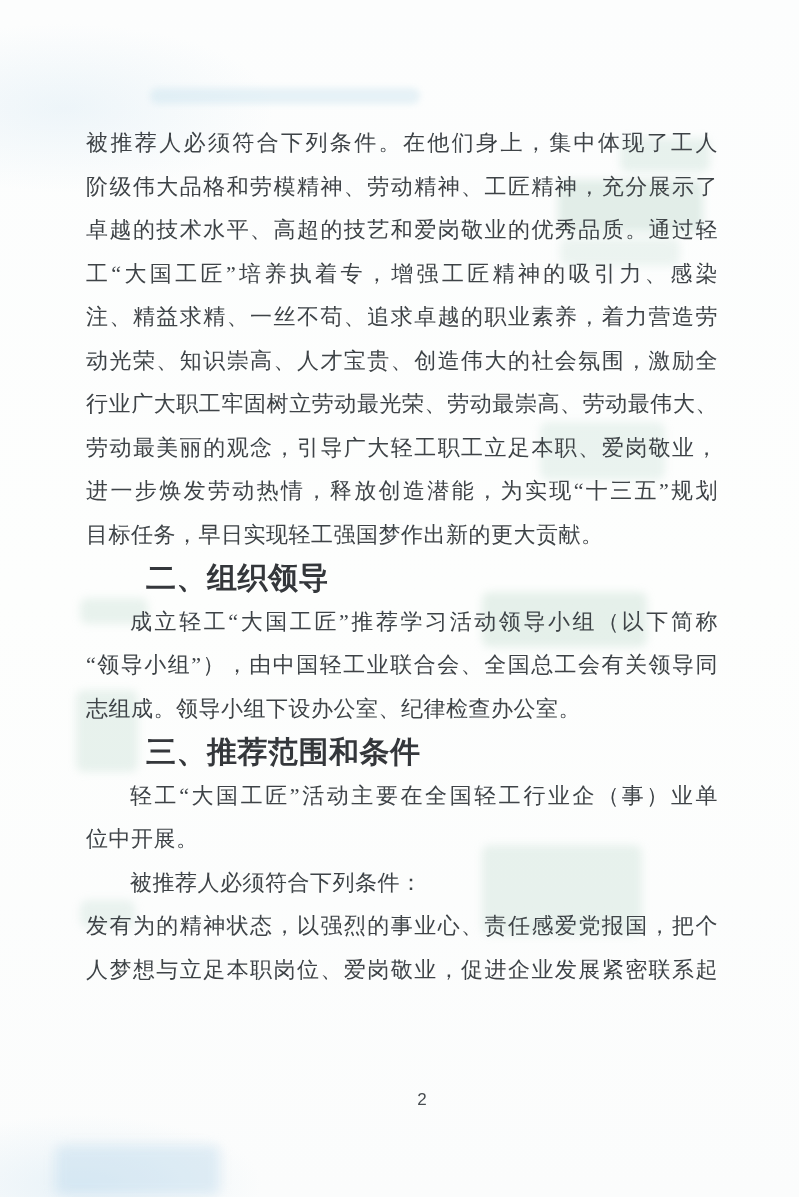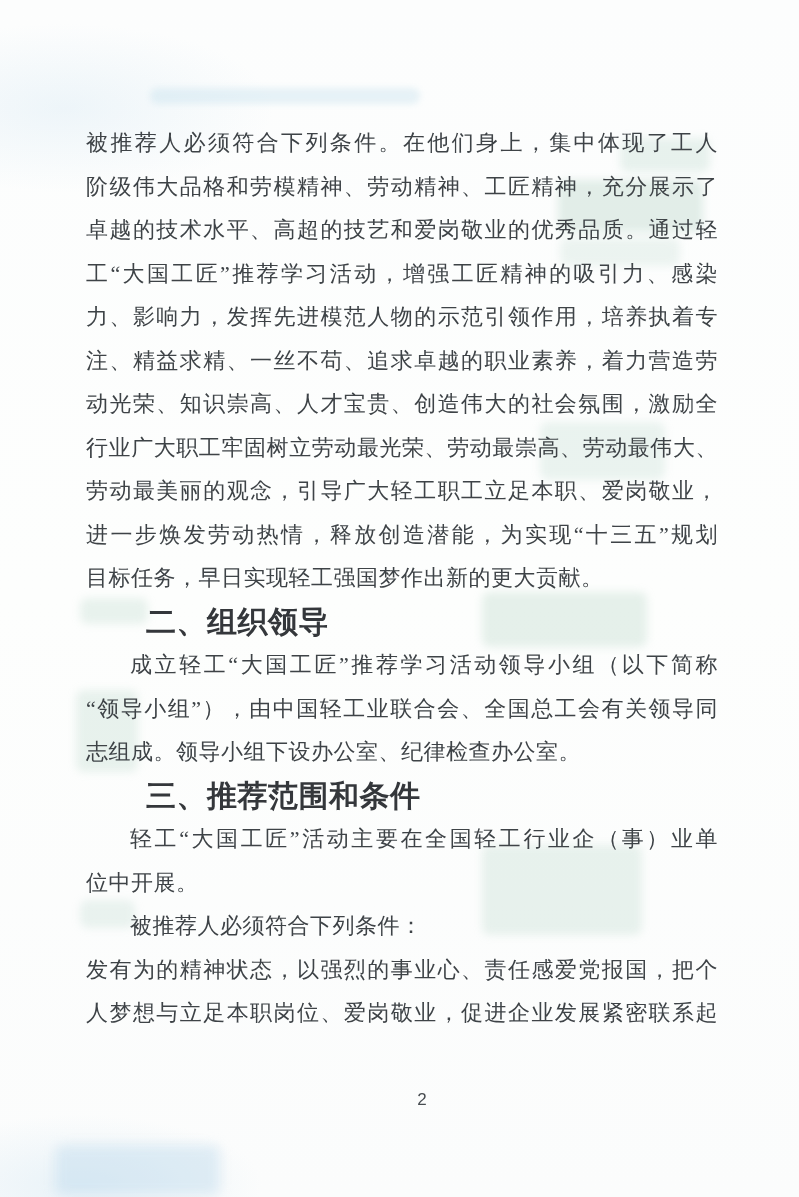--- a/index.html
+++ b/index.html
@@ -68,22 +68,21 @@
   <div class="ghost" style="left:76px; top:690px; width:62px; height:82px; background:rgba(150,195,175,0.20);"></div>
   <div class="ghost" style="left:482px; top:845px; width:160px; height:90px; background:rgba(150,195,175,0.20);"></div>
   <div class="ghost" style="left:80px; top:900px; width:55px; height:28px; background:rgba(150,195,175,0.18);"></div>
   <div class="ghost" style="left:55px; top:1145px; width:165px; height:50px; background:rgba(185,215,235,0.40); filter:blur(6px);"></div>
 
   <div class="text-col">
 
     <div class="line">被推荐人必须符合下列条件。在他们身上，集中体现了工人</div>
     <div class="line">阶级伟大品格和劳模精神、劳动精神、工匠精神，充分展示了</div>
     <div class="line">卓越的技术水平、高超的技艺和爱岗敬业的优秀品质。通过轻</div>
-    <div class="line">工“大国工匠”推荐学习活动，增强工匠精神的吸引力、感染</div>
-    <div class="line">力、影响力，发挥先进模范人物的示范引领作用，培养执着专</div>
+    <div class="line">工“大国工匠”培养执着专，增强工匠精神的吸引力、感染</div>
     <div class="line">注、精益求精、一丝不苟、追求卓越的职业素养，着力营造劳</div>
     <div class="line">动光荣、知识崇高、人才宝贵、创造伟大的社会氛围，激励全</div>
     <div class="line">行业广大职工牢固树立劳动最光荣、劳动最崇高、劳动最伟大、</div>
     <div class="line">劳动最美丽的观念，引导广大轻工职工立足本职、爱岗敬业，</div>
     <div class="line">进一步焕发劳动热情，释放创造潜能，为实现“十三五”规划</div>
     <div class="line last">目标任务，早日实现轻工强国梦作出新的更大贡献。</div>
 
     <div class="line heading">二、组织领导</div>
 
     <div class="line indent">成立轻工“大国工匠”推荐学习活动领导小组（以下简称</div>

